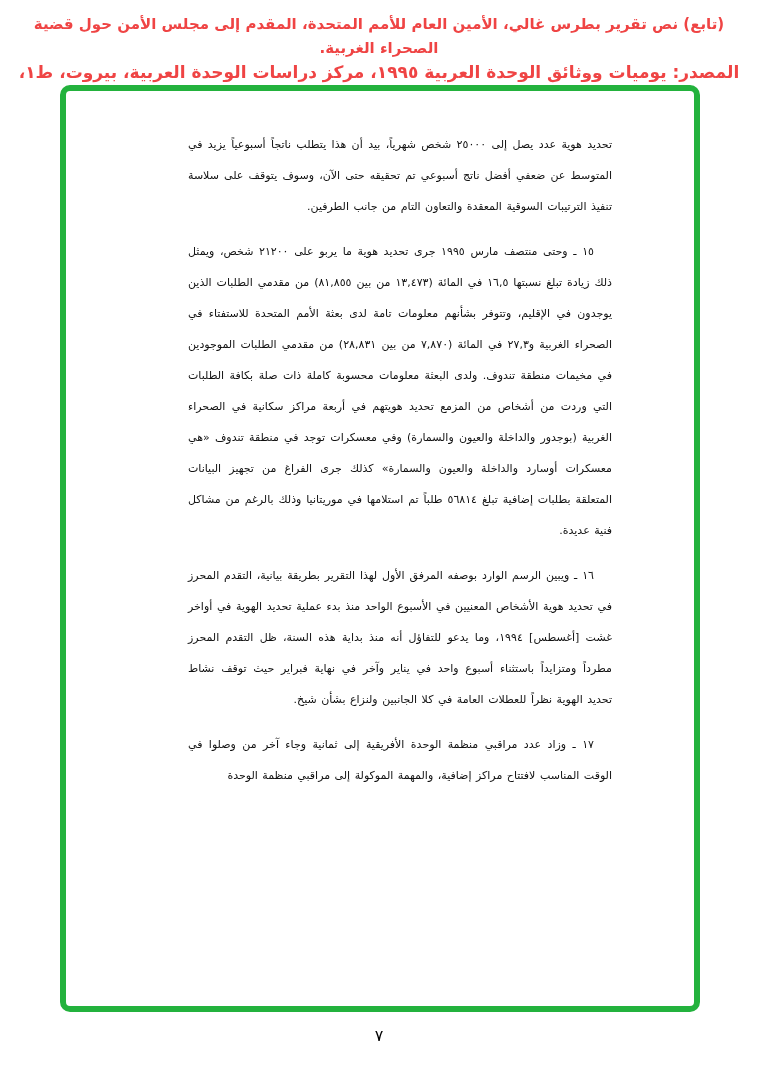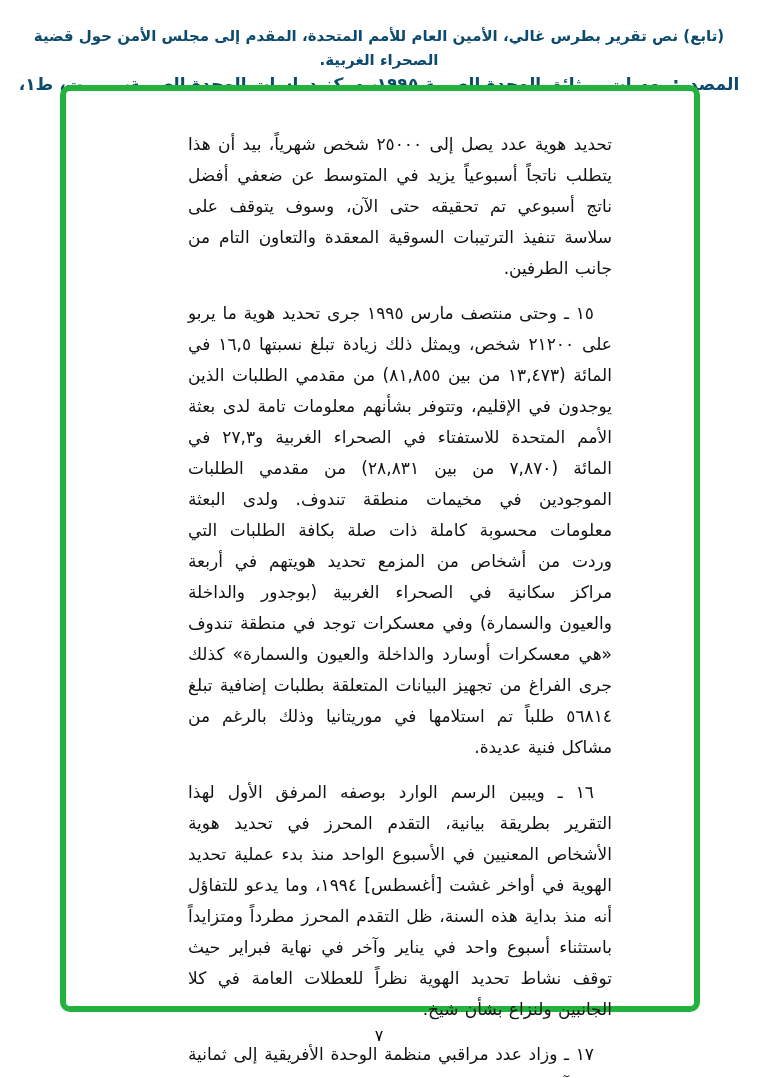--- a/index.html
+++ b/index.html
@@ -15,22 +15,21 @@
     overflow: hidden;
     font-family: "DejaVu Sans", sans-serif;
   }
   .header {
     position: absolute;
     top: 12px;
     left: 0;
     right: 0;
     text-align: center;
     direction: rtl;
-    color: #0c4a6e;
-    margin-top: 12px;
+    color: #ef4444;
   }
   .header-title {
     font-size: 15px;
     font-weight: bold;
     line-height: 24px;
     padding: 0 10px;
   }
   .header-source {
     font-size: 17px;
     font-weight: bold;
@@ -52,21 +51,21 @@
     box-sizing: border-box;
     width: 100%;
     height: 100%;
     padding: 38px 82px 0 122px;
     direction: rtl;
     text-align: justify;
     color: #111111;
   }
   .content p {
     margin: 0 0 14px 0;
-    font-size: 17px;
+    font-size: 11px;
     line-height: 31px;
     word-spacing: 1px;
   }
   .content p.numbered {
     text-indent: 18px;
   }
   .footer {
     position: absolute;
     left: 0;
     right: 0;

